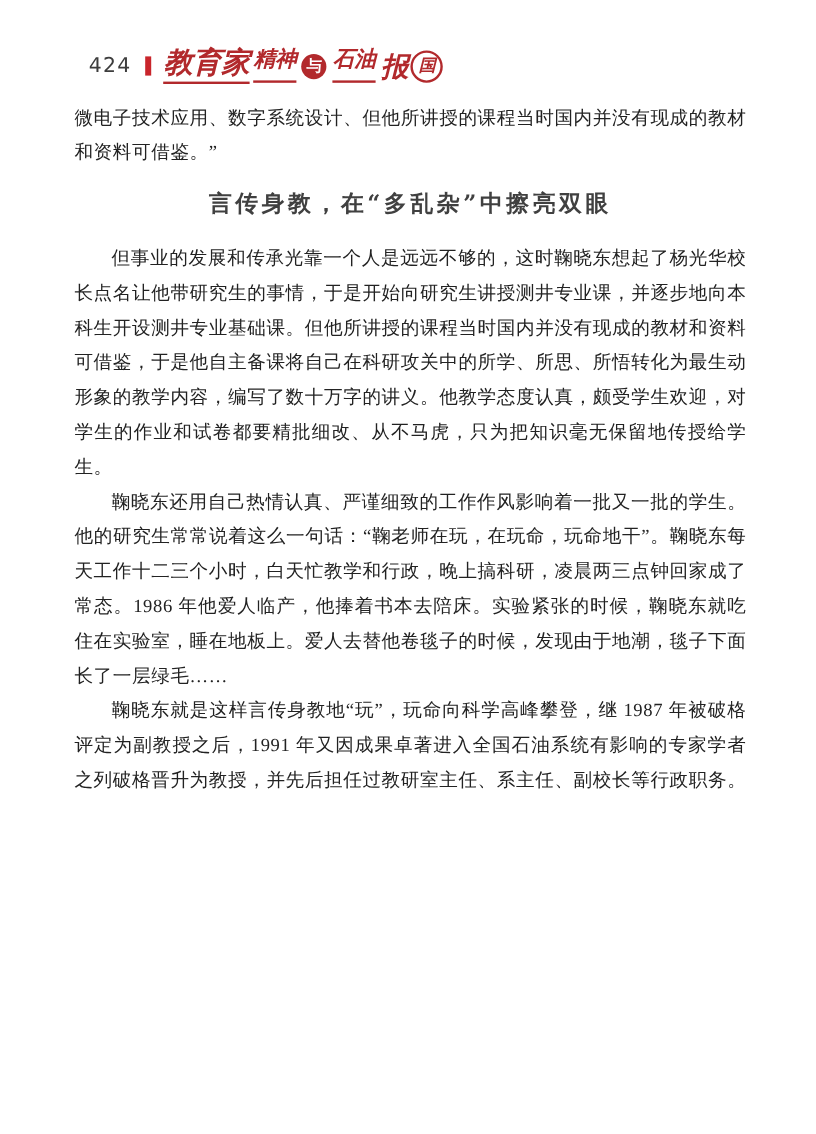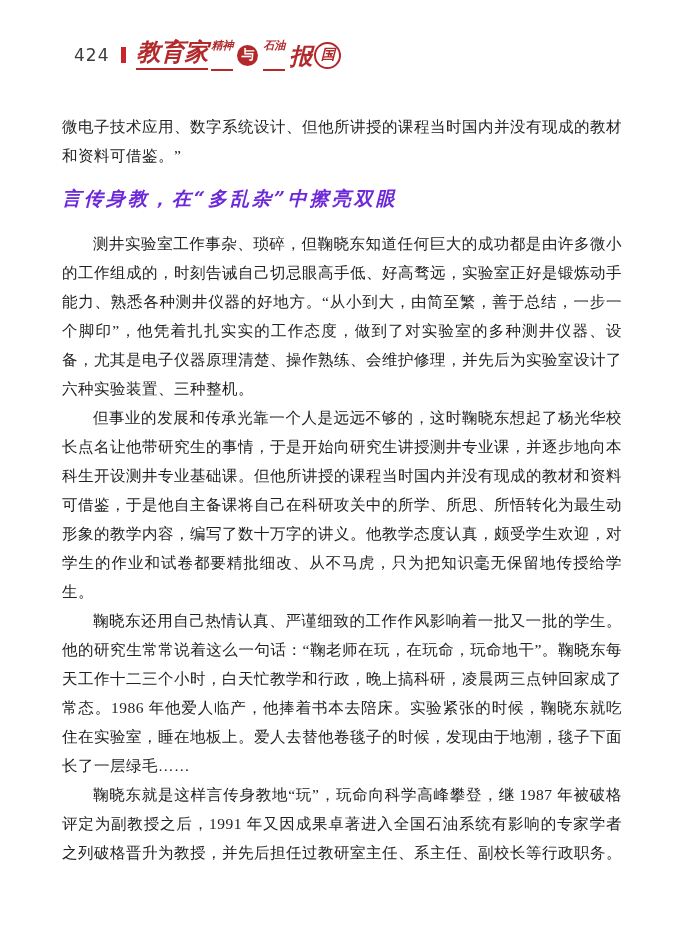--- a/index.html
+++ b/index.html
@@ -18,21 +18,21 @@
     width: 680px;
     height: 945px;
     padding: 38px 58px 0 62px;
     background: #ffffff;
   }
   
   .header-row {
     display: flex;
     align-items: center;
     height: 34px;
-    margin-bottom: 40px;
+    margin-bottom: 12px;
     margin-left: 12px;
   }
   .page-num {
     font-family: "DejaVu Sans", sans-serif;
     font-size: 17px;
     color: #3d3d3d;
     letter-spacing: 1px;
   }
   .red-bar {
     width: 5px;
@@ -49,24 +49,24 @@
     font-weight: bold;
     white-space: nowrap;
   }
   .logo .seg-big {
     font-size: 24px;
     line-height: 1;
     border-bottom: 2px solid #b2292c;
     padding-bottom: 4px;
   }
   .logo .seg-small {
-    font-size: 11px;
+    font-size: 18px;
     line-height: 1;
     margin: 0 2px 0 3px;
-    padding-bottom: 18px;
+    padding-bottom: 8px;
   }
   .logo .seg-small.u {
     border-bottom: 2px solid #b2292c;
   }
   .logo .connector-circle {
     display: inline-flex;
     align-items: center;
     justify-content: center;
     width: 21px;
     height: 21px;
@@ -103,26 +103,25 @@
     text-align: justify;
     letter-spacing: 0.5px;
   }
   .content p {
     margin: 0;
   }
   .content p.indent {
     text-indent: 2em;
   }
   .section-heading {
-    text-align: left;
-    color: #6d28d9;
+    text-align: center;
+    color: #404040;
     font-family: "DejaVu Serif", serif;
     font-size: 19px;
     font-weight: bold;
-    font-style: italic;
     letter-spacing: 3px;
     line-height: 1.2;
     margin: 17px 0 19px 0;
     text-indent: 0;
   }
 </style>
 </head>
 <body>
 
 <div class="page">
@@ -136,20 +135,19 @@
       <span class="connector-circle">与</span>
       <span class="seg-small u">石油</span>
       <span class="seg-bao">报</span>
       <span class="guo-circle">国</span>
     </span>
   </div>
 
   <div class="content">
     <p>微电子技术应用、数字系统设计、但他所讲授的课程当时国内并没有现成的教材和资料可借鉴。”</p>
     <div class="section-heading">言传身教，在“多乱杂”中擦亮双眼</div>
-    <p class="indent">测井实验室工作事杂、琐碎，但鞠晓东知道任何巨大的成功都是由许多微小的工作组成的，时刻告诫自己切忌眼高手低、好高骛远，实验室正好是锻炼动手能力、熟悉各种测井仪器的好地方。“从小到大，由简至繁，善于总结，一步一个脚印”，他凭着扎扎实实的工作态度，做到了对实验室的多种测井仪器、设备，尤其是电子仪器原理清楚、操作熟练、会维护修理，并先后为实验室设计了六种实验装置、三种整机。</p>
     <p class="indent">但事业的发展和传承光靠一个人是远远不够的，这时鞠晓东想起了杨光华校长点名让他带研究生的事情，于是开始向研究生讲授测井专业课，并逐步地向本科生开设测井专业基础课。但他所讲授的课程当时国内并没有现成的教材和资料可借鉴，于是他自主备课将自己在科研攻关中的所学、所思、所悟转化为最生动形象的教学内容，编写了数十万字的讲义。他教学态度认真，颇受学生欢迎，对学生的作业和试卷都要精批细改、从不马虎，只为把知识毫无保留地传授给学生。</p>
     <p class="indent">鞠晓东还用自己热情认真、严谨细致的工作作风影响着一批又一批的学生。他的研究生常常说着这么一句话：“鞠老师在玩，在玩命，玩命地干”。鞠晓东每天工作十二三个小时，白天忙教学和行政，晚上搞科研，凌晨两三点钟回家成了常态。1986 年他爱人临产，他捧着书本去陪床。实验紧张的时候，鞠晓东就吃住在实验室，睡在地板上。爱人去替他卷毯子的时候，发现由于地潮，毯子下面长了一层绿毛……</p>
     <p class="indent">鞠晓东就是这样言传身教地“玩”，玩命向科学高峰攀登，继 1987 年被破格评定为副教授之后，1991 年又因成果卓著进入全国石油系统有影响的专家学者之列破格晋升为教授，并先后担任过教研室主任、系主任、副校长等行政职务。</p>
 
   </div>
 
 </div>
 
 </body></html>

